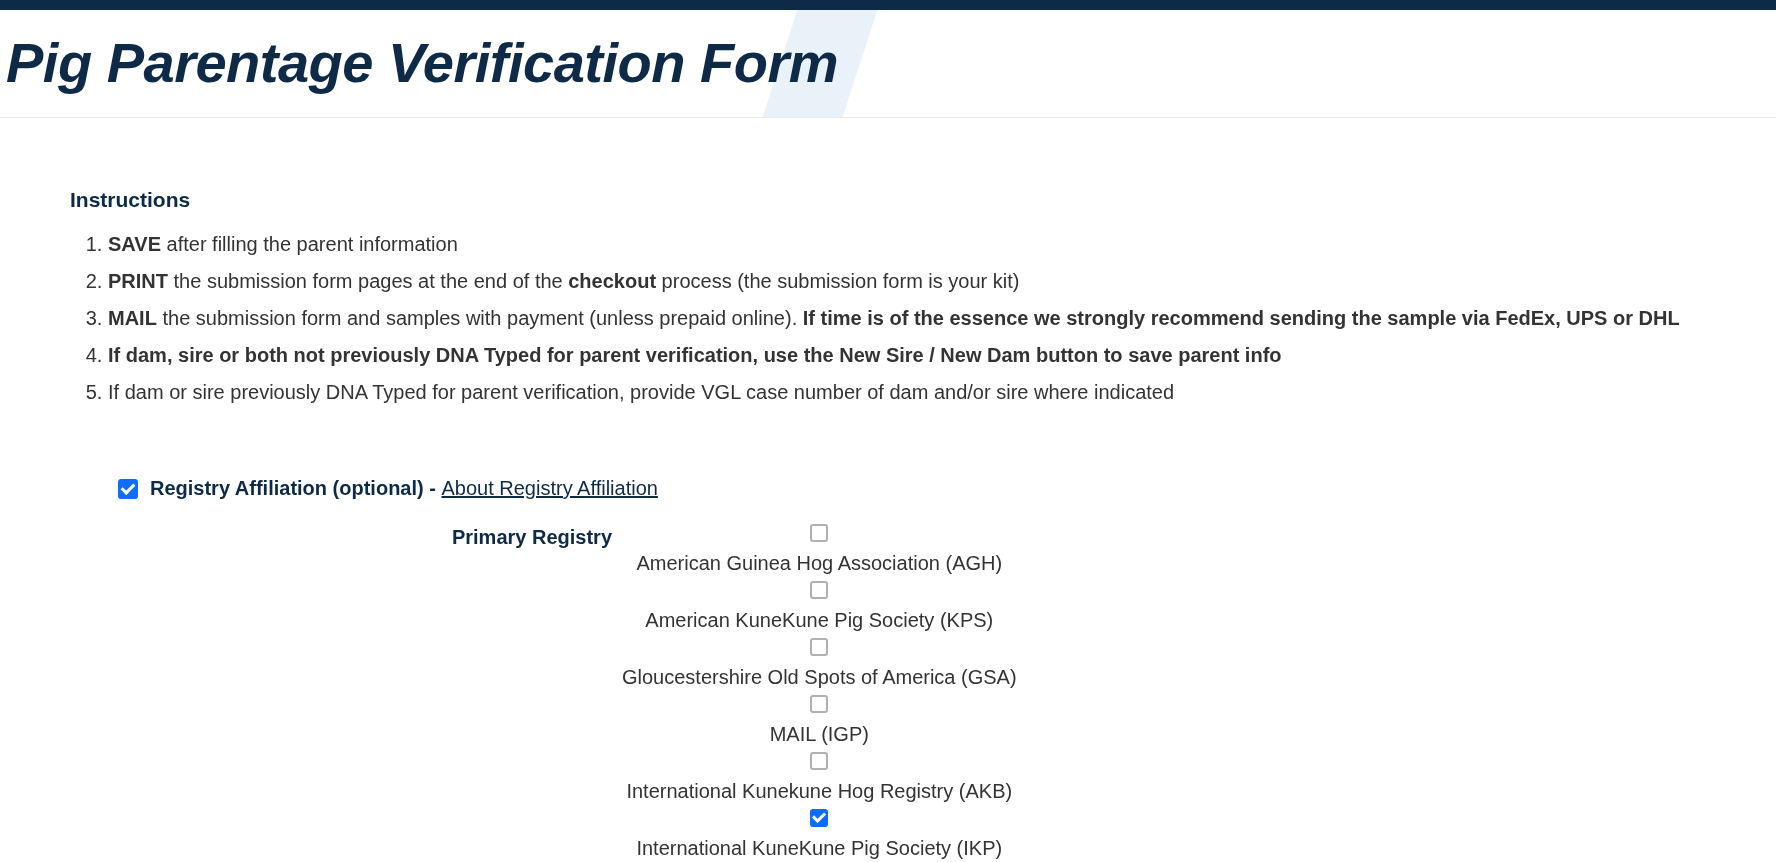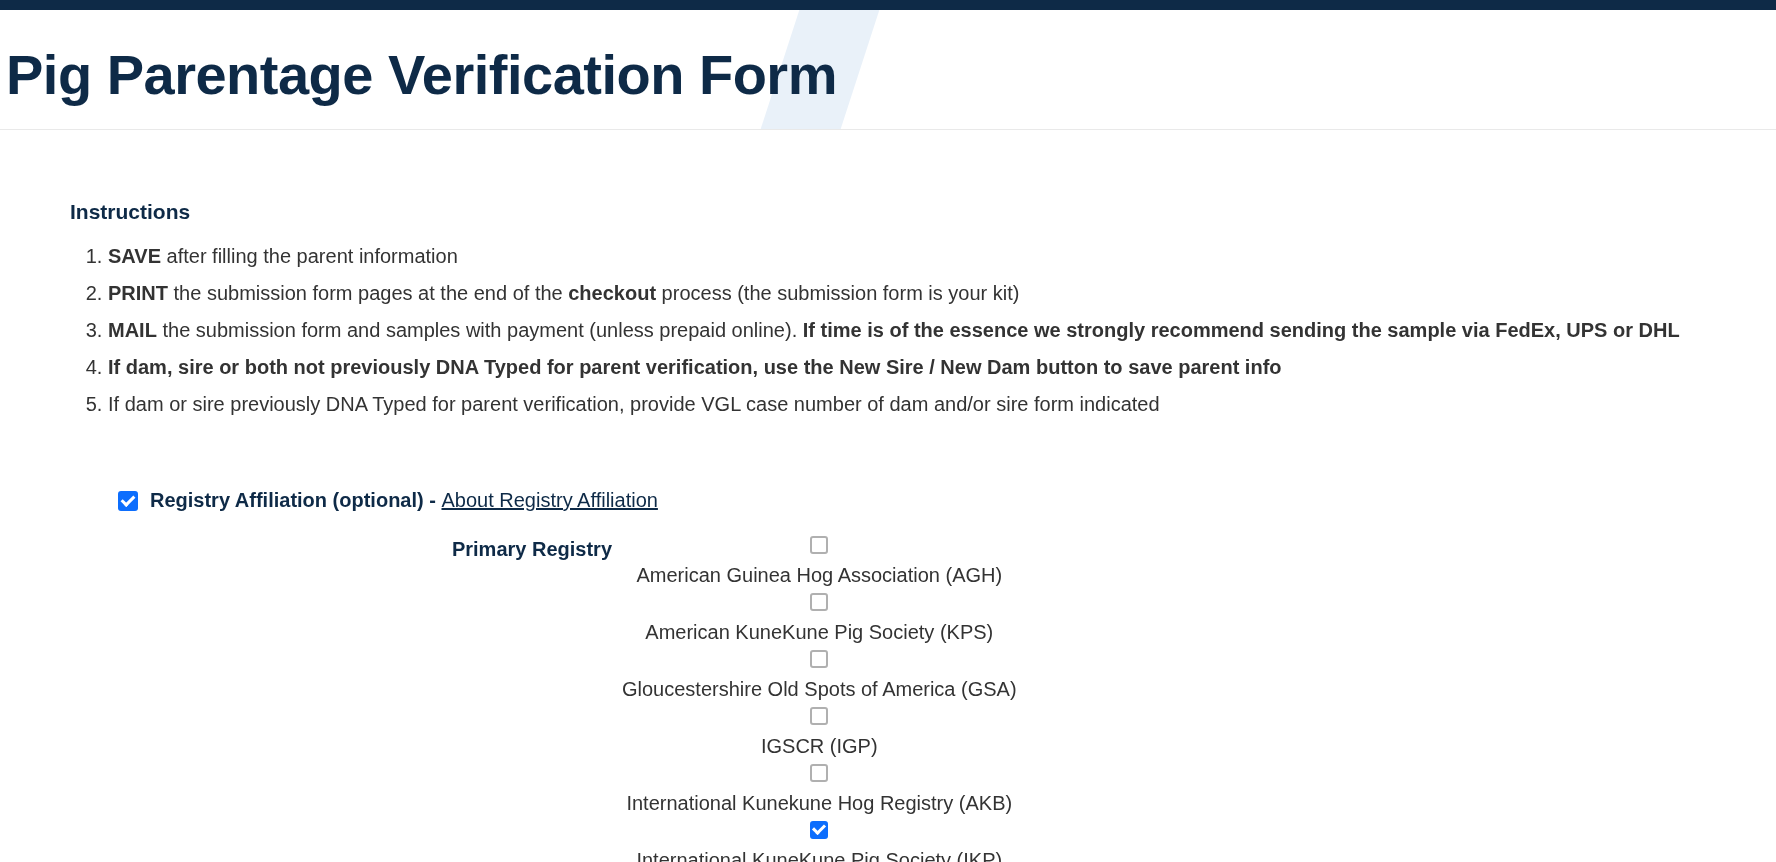--- a/index.html
+++ b/index.html
@@ -26,22 +26,23 @@
     left: 780px;
     width: 80px;
     background: #e9f1f9;
     transform: skewX(-18deg);
   }
   h1.page-title {
     position: relative;
     font-size: 56px;
     font-weight: 800;
     color: #0e2a47;
-    padding: 32px 0 22px 6px;
+    padding: 20px 0 22px 6px;
     letter-spacing: -0.5px;
+    font-style: italic;
   }
   .content {
     padding: 24px 70px 40px 70px;
     font-size: 20px;
     color: #333;
   }
   .link-wrap {
     margin: 16px 0 40px 36px;
     position: relative;
   }
@@ -170,21 +171,21 @@
     <li>
       <span class="b">PRINT</span><span> the submission form pages at the end of the </span><span class="b">checkout</span><span> process (the submission form is your kit)</span>
     </li>
     <li>
       <span class="b">MAIL</span><span> the submission form and samples with payment (unless prepaid online). </span><span class="b">If time is of the essence we strongly recommend sending the sample via FedEx, UPS or DHL</span>
     </li>
     <li>
       <span class="b">If dam, sire or both not previously DNA Typed for parent verification, use the New Sire / New Dam button to save parent info</span>
     </li>
     <li>
-      <span>If dam or sire previously DNA Typed for parent verification, provide VGL case number of dam and/or sire form indicated</span>
+      <span>If dam or sire previously DNA Typed for parent verification, provide VGL case number of dam and/or sire where indicated</span>
     </li>
   </ol>
 
   <div class="reg-aff">
     <div class="checkbox checked"></div>
     <div>
       <span class="reg-aff-label">Registry Affiliation (optional)</span><span class="dash"> - </span><a href="#" class="link">About Registry Affiliation</a>
     </div>
   </div>
 
@@ -201,21 +202,21 @@
         <div class="reg-option">
           <div class="checkbox unchecked"></div>
           <span class="optlabel">American KuneKune Pig Society (KPS)</span>
         </div>
         <div class="reg-option">
           <div class="checkbox unchecked"></div>
           <span class="optlabel">Gloucestershire Old Spots of America (GSA)</span>
         </div>
         <div class="reg-option">
           <div class="checkbox unchecked"></div>
-          <span class="optlabel">IGSCR (IGP)</span>
+          <span class="optlabel">MAIL (IGP)</span>
         </div>
         <div class="reg-option">
           <div class="checkbox unchecked"></div>
           <span class="optlabel">International Kunekune Hog Registry (AKB)</span>
         </div>
         <div class="reg-option">
           <div class="checkbox checked"></div>
           <span class="optlabel">International KuneKune Pig Society (IKP)</span>
         </div>
         <div class="reg-option">

